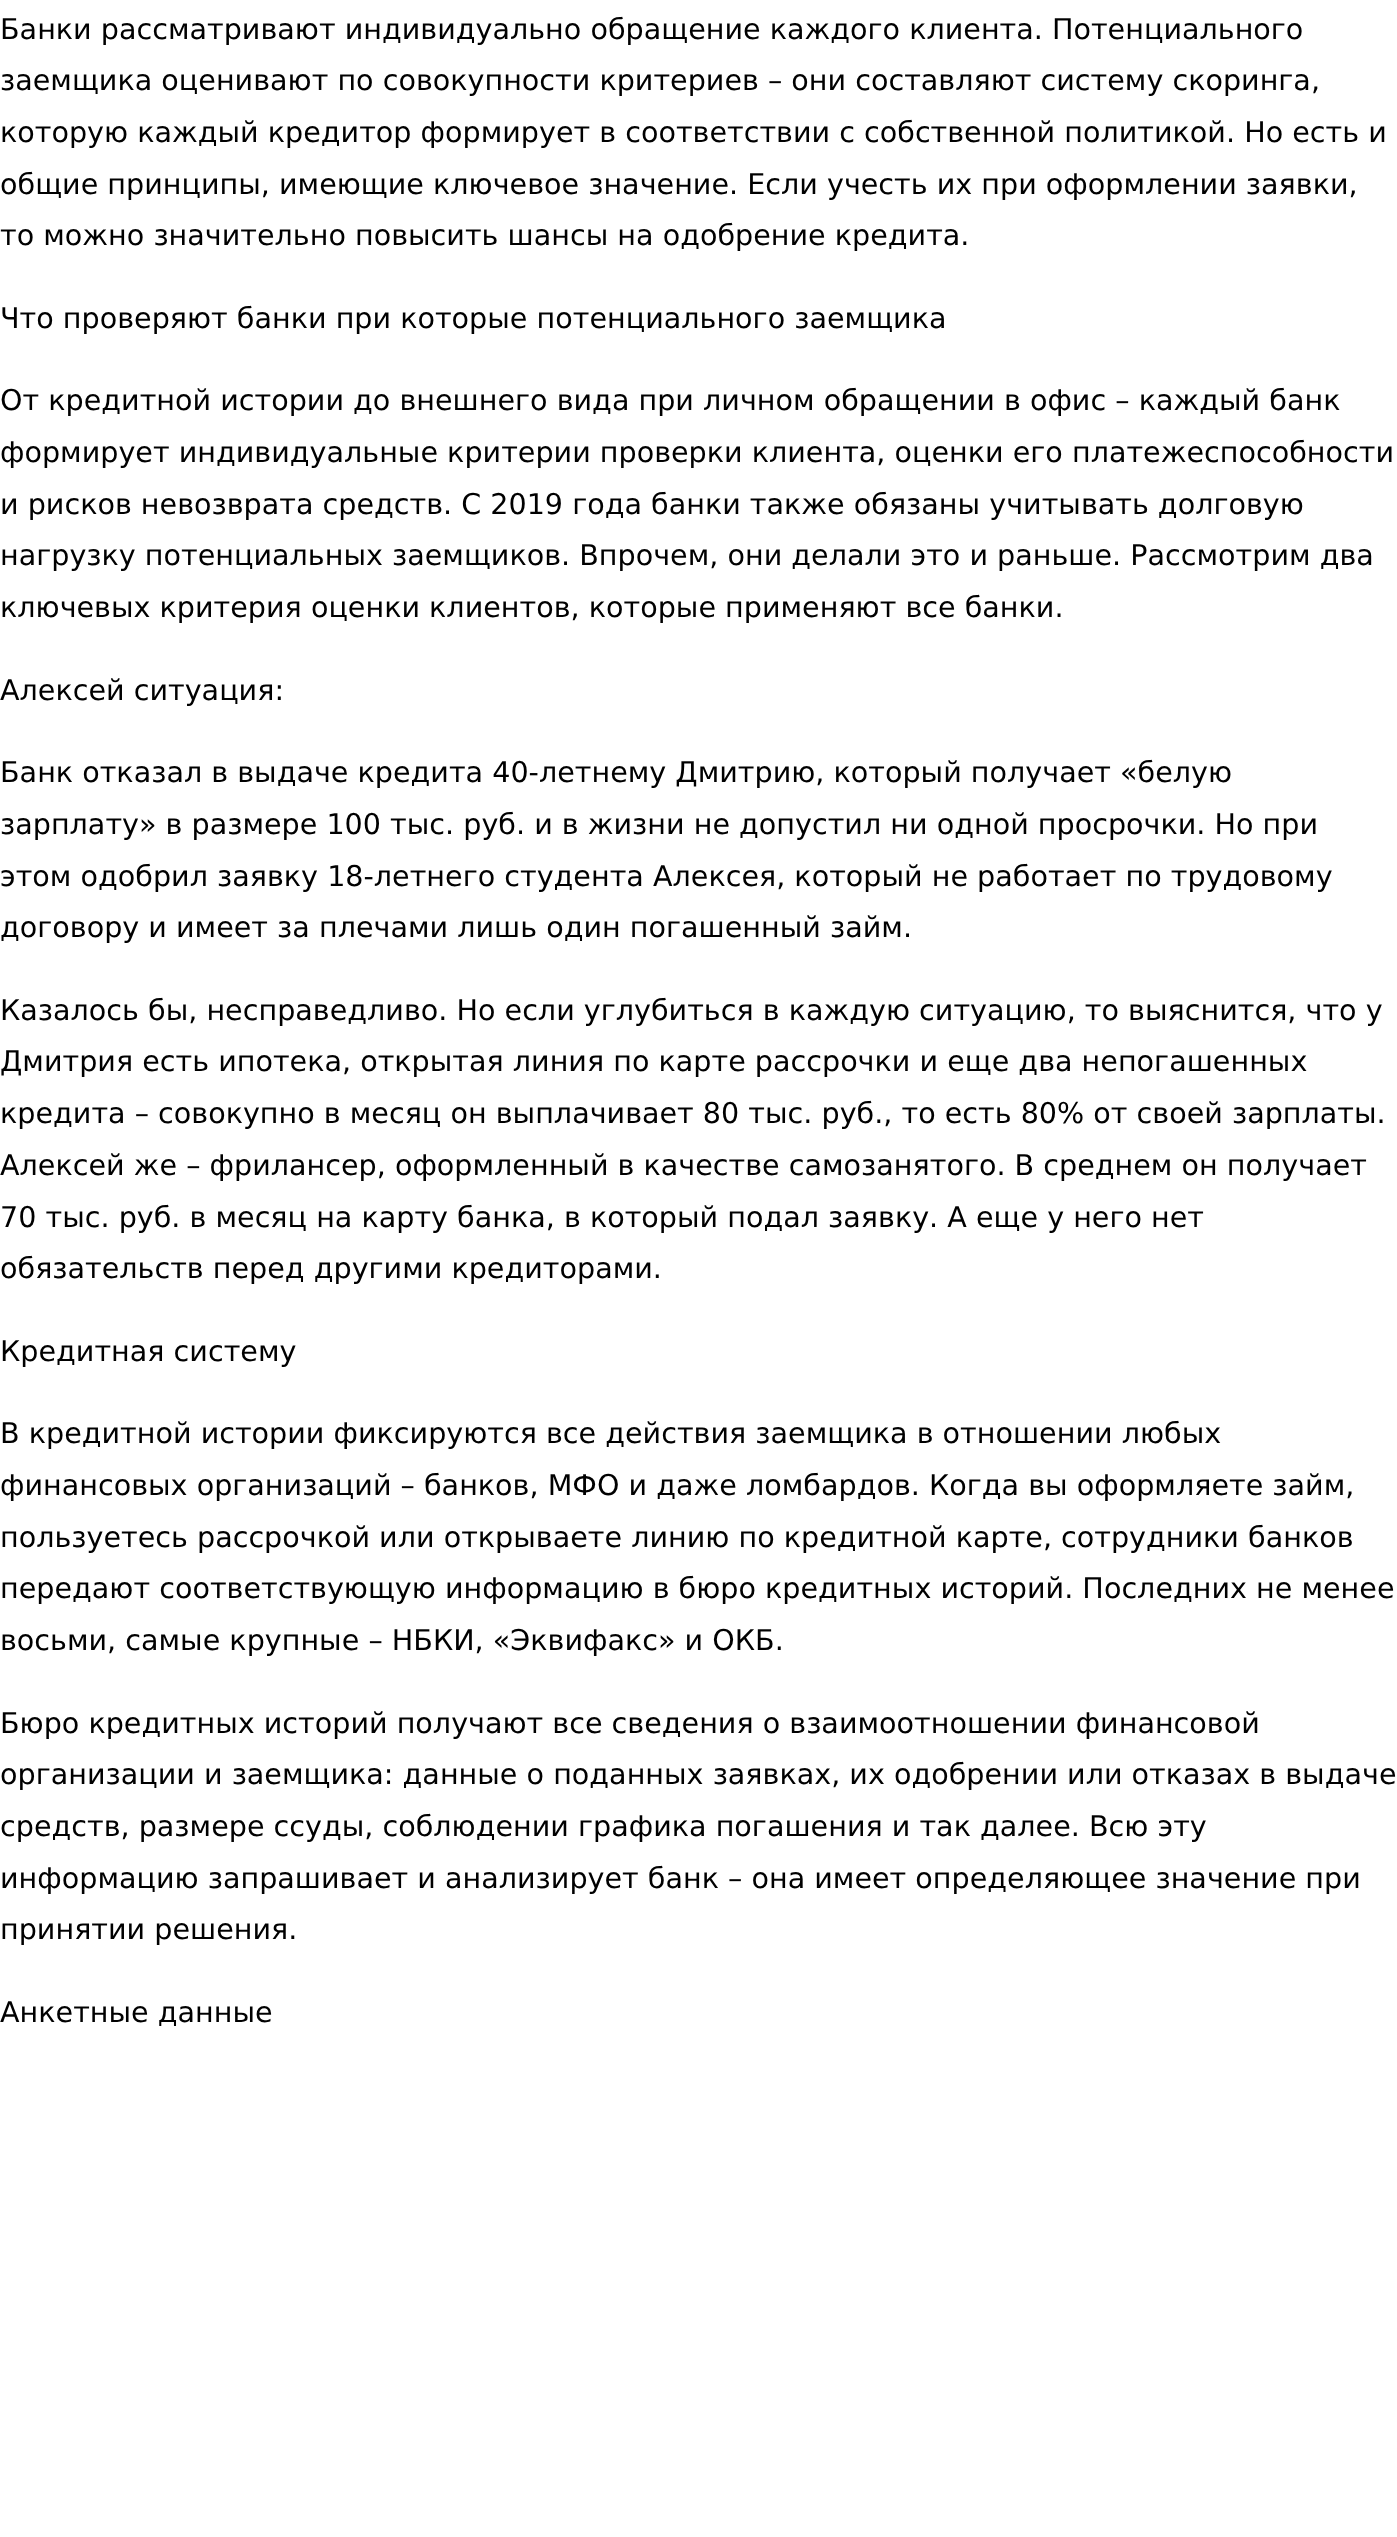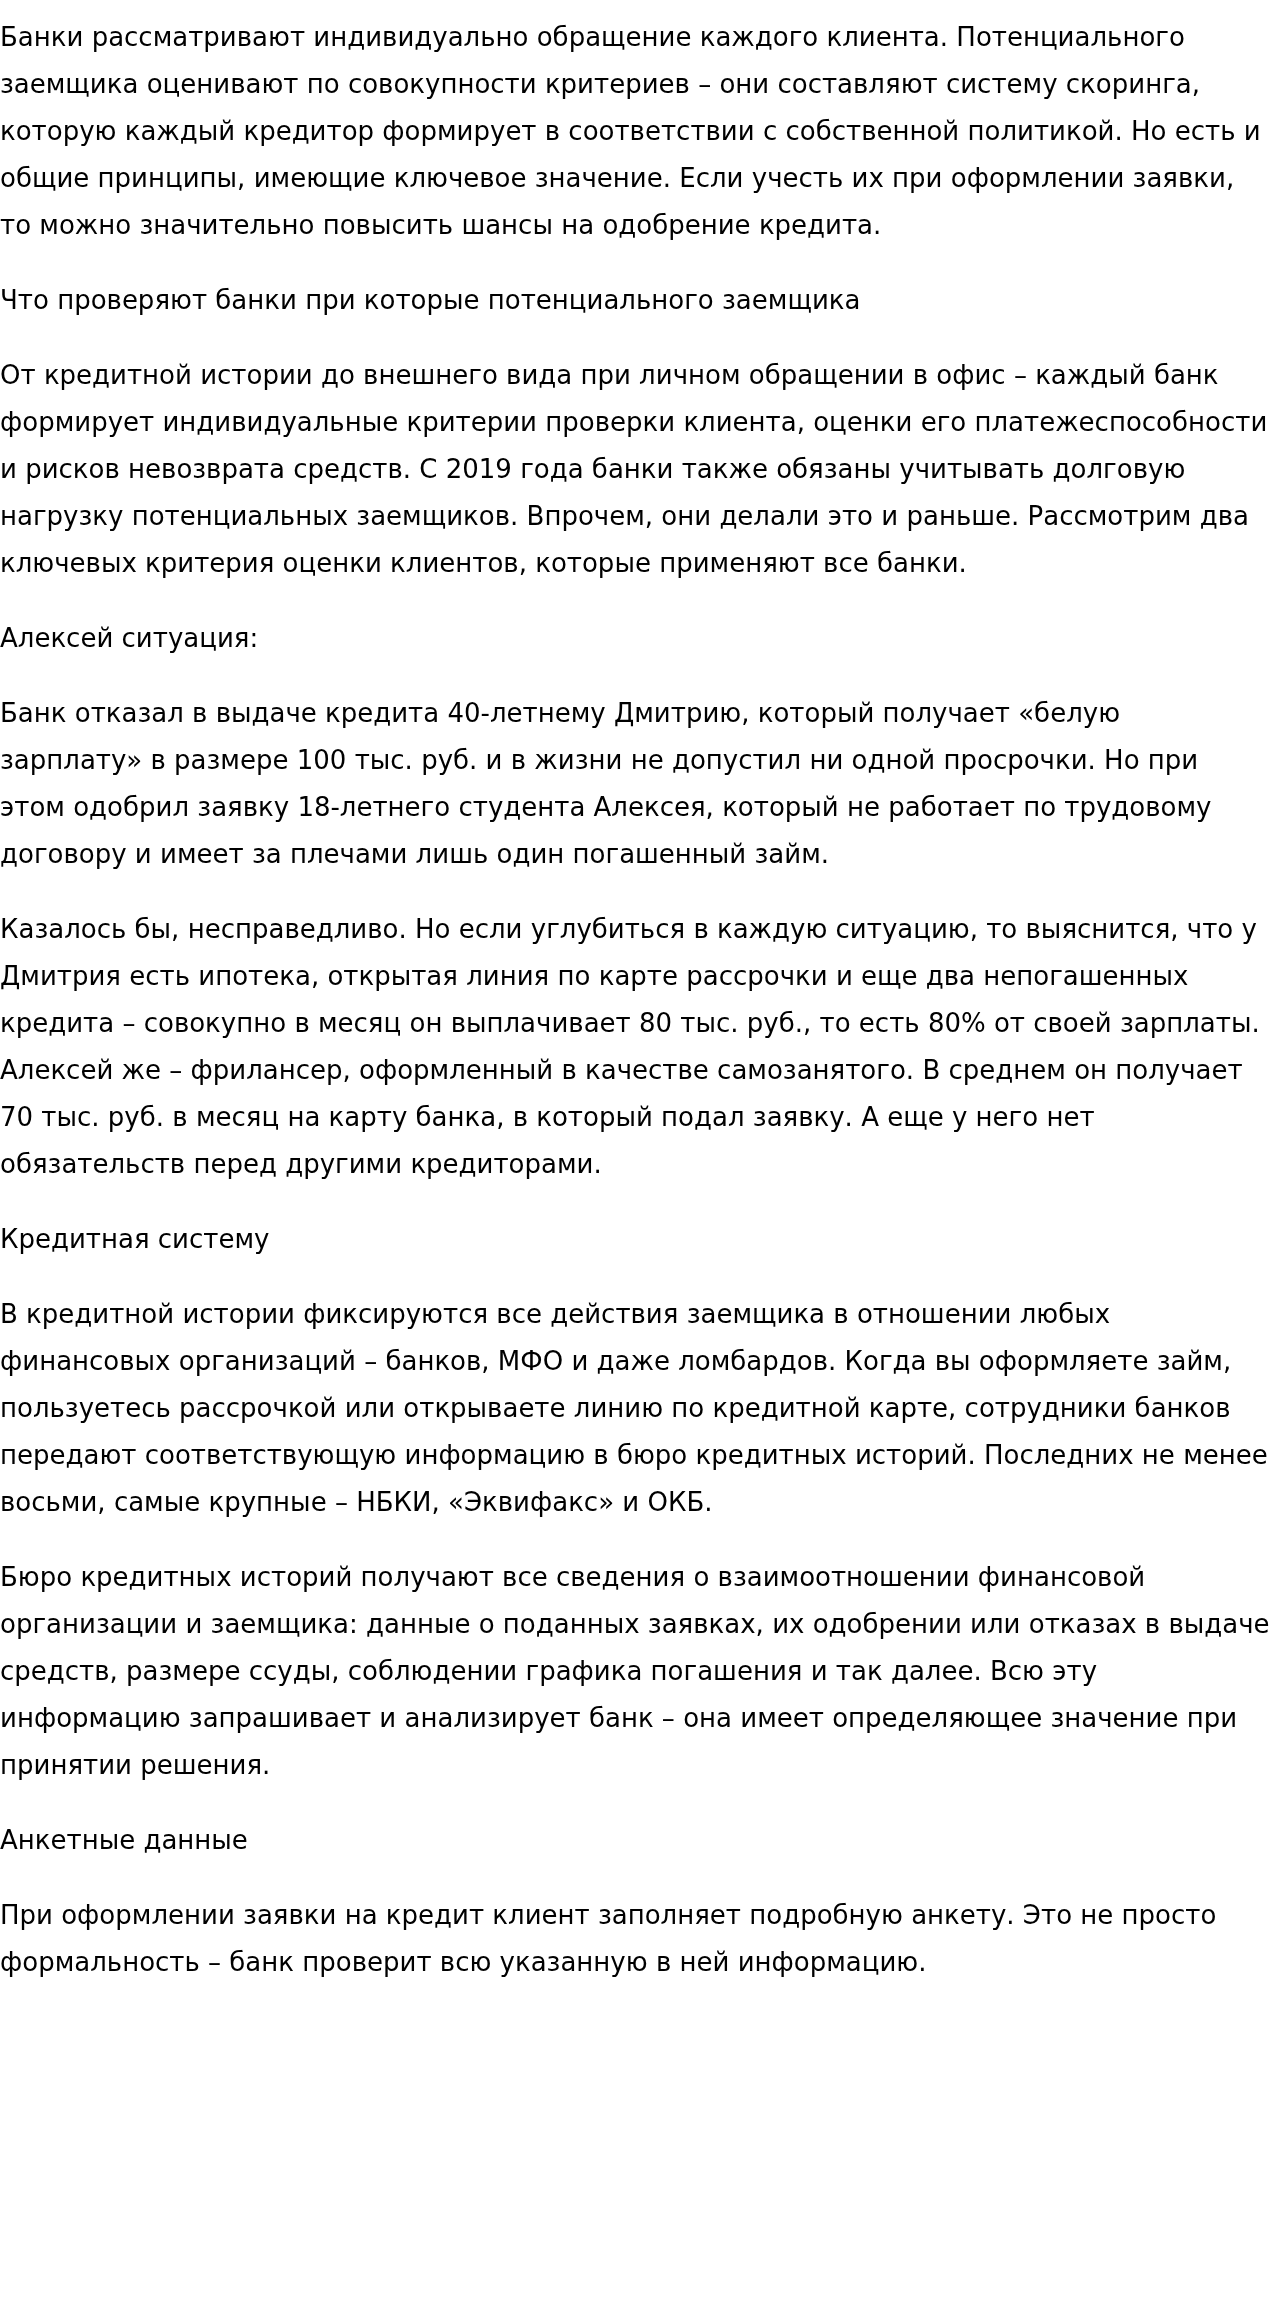--- a/index.html
+++ b/index.html
@@ -11,21 +11,21 @@
     width: 1270px;
     height: 2306px;
     overflow: hidden;
     color: #000000;
     font-family: "DejaVu Sans", sans-serif;
     font-size: 26px;
     line-height: 47px;
   }
   .article {
     width: 1270px;
-    padding-top: 14px;
+    padding-top: 4px;
     box-sizing: border-box;
   }
   .article p {
     margin: 0 0 28px 0;
     padding: 0;
     font-weight: 400;
     text-align: left;
     word-spacing: normal;
   }
 </style>
@@ -36,14 +36,13 @@
   <p>Банки рассматривают индивидуально обращение каждого клиента. Потенциального заемщика оценивают по совокупности критериев – они составляют систему скоринга, которую каждый кредитор формирует в соответствии с собственной политикой. Но есть и общие принципы, имеющие ключевое значение. Если учесть их при оформлении заявки, то можно значительно повысить шансы на одобрение кредита.</p>
   <p>Что проверяют банки при которые потенциального заемщика</p>
   <p>От кредитной истории до внешнего вида при личном обращении в офис – каждый банк формирует индивидуальные критерии проверки клиента, оценки его платежеспособности и рисков невозврата средств. С 2019 года банки также обязаны учитывать долговую нагрузку потенциальных заемщиков. Впрочем, они делали это и раньше. Рассмотрим два ключевых критерия оценки клиентов, которые применяют все банки.</p>
   <p>Алексей ситуация:</p>
   <p>Банк отказал в выдаче кредита 40-летнему Дмитрию, который получает «белую зарплату» в размере 100 тыс. руб. и в жизни не допустил ни одной просрочки. Но при этом одобрил заявку 18-летнего студента Алексея, который не работает по трудовому договору и имеет за плечами лишь один погашенный займ.</p>
   <p>Казалось бы, несправедливо. Но если углубиться в каждую ситуацию, то выяснится, что у Дмитрия есть ипотека, открытая линия по карте рассрочки и еще два непогашенных кредита – совокупно в месяц он выплачивает 80 тыс. руб., то есть 80% от своей зарплаты. Алексей же – фрилансер, оформленный в качестве самозанятого. В среднем он получает 70 тыс. руб. в месяц на карту банка, в который подал заявку. А еще у него нет обязательств перед другими кредиторами.</p>
   <p>Кредитная систему</p>
   <p>В кредитной истории фиксируются все действия заемщика в отношении любых финансовых организаций – банков, МФО и даже ломбардов. Когда вы оформляете займ, пользуетесь рассрочкой или открываете линию по кредитной карте, сотрудники банков передают соответствующую информацию в бюро кредитных историй. Последних не менее восьми, самые крупные – НБКИ, «Эквифакс» и ОКБ.</p>
   <p>Бюро кредитных историй получают все сведения о взаимоотношении финансовой организации и заемщика: данные о поданных заявках, их одобрении или отказах в выдаче средств, размере ссуды, соблюдении графика погашения и так далее. Всю эту информацию запрашивает и анализирует банк – она имеет определяющее значение при принятии решения.</p>
   <p>Анкетные данные</p>
-  <p>При оформлении заявки на кредит клиент заполняет подробную анкету. Это не просто формальность – банк проверит всю указанную в ней информацию.</p>
 </main>
 
 </body></html>

